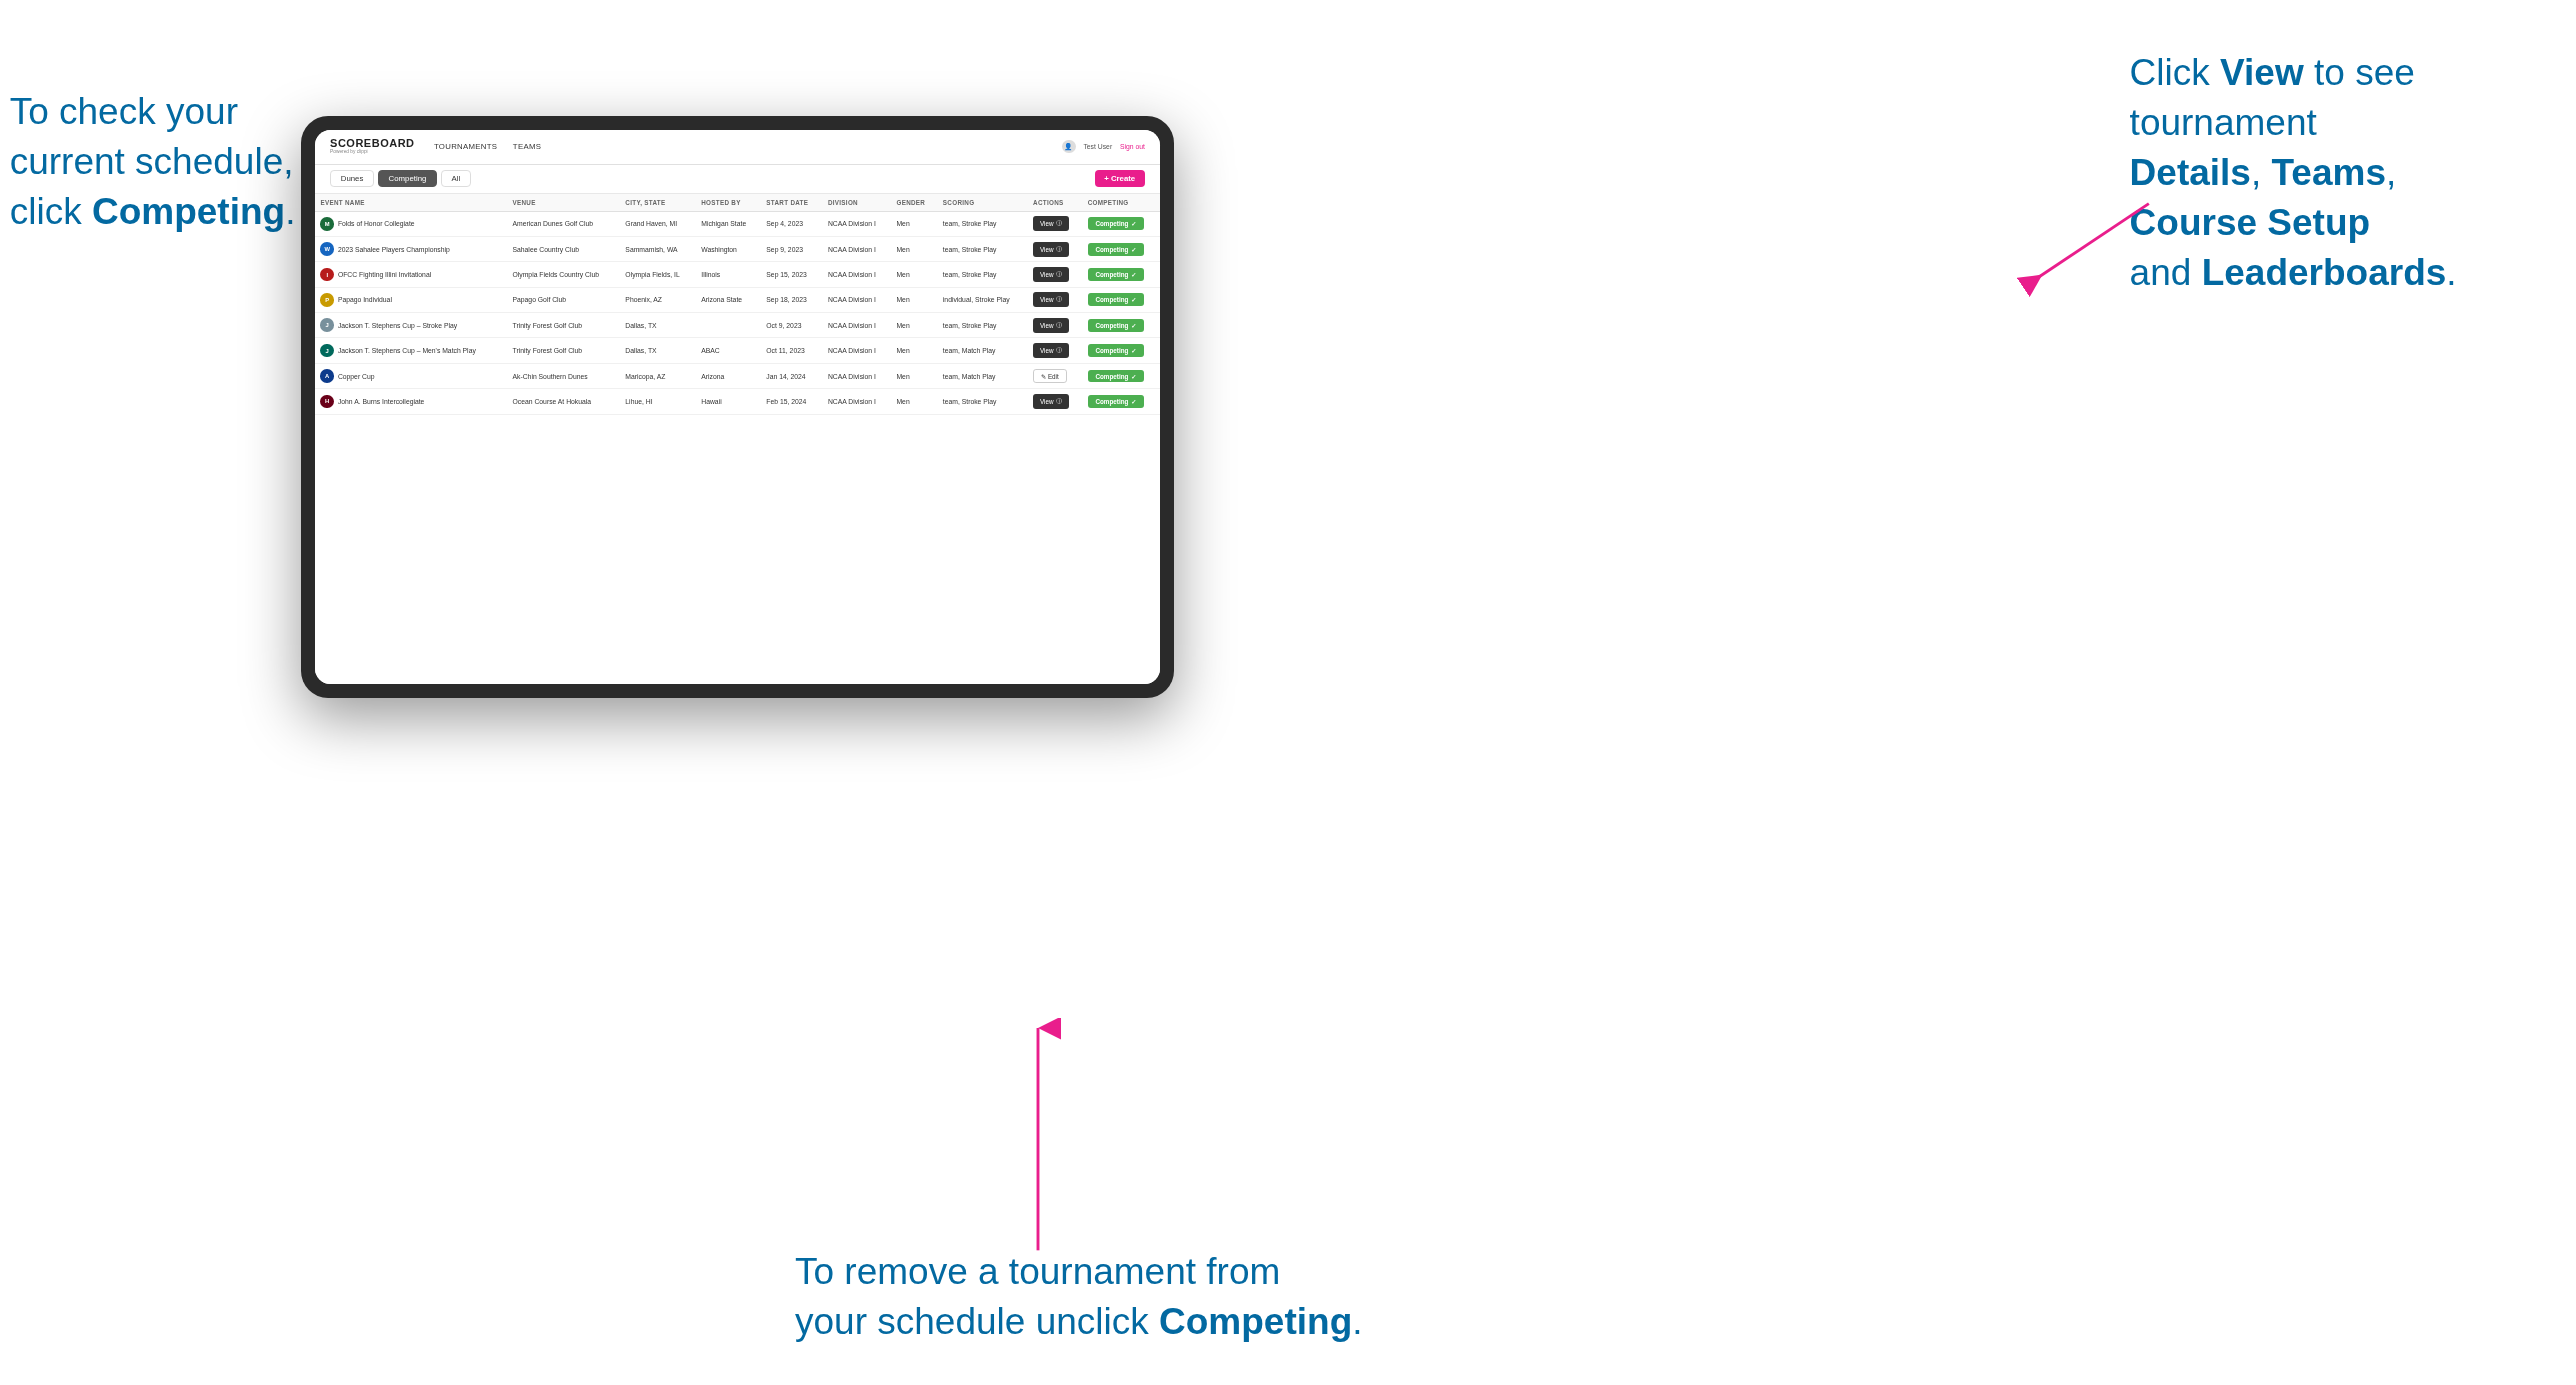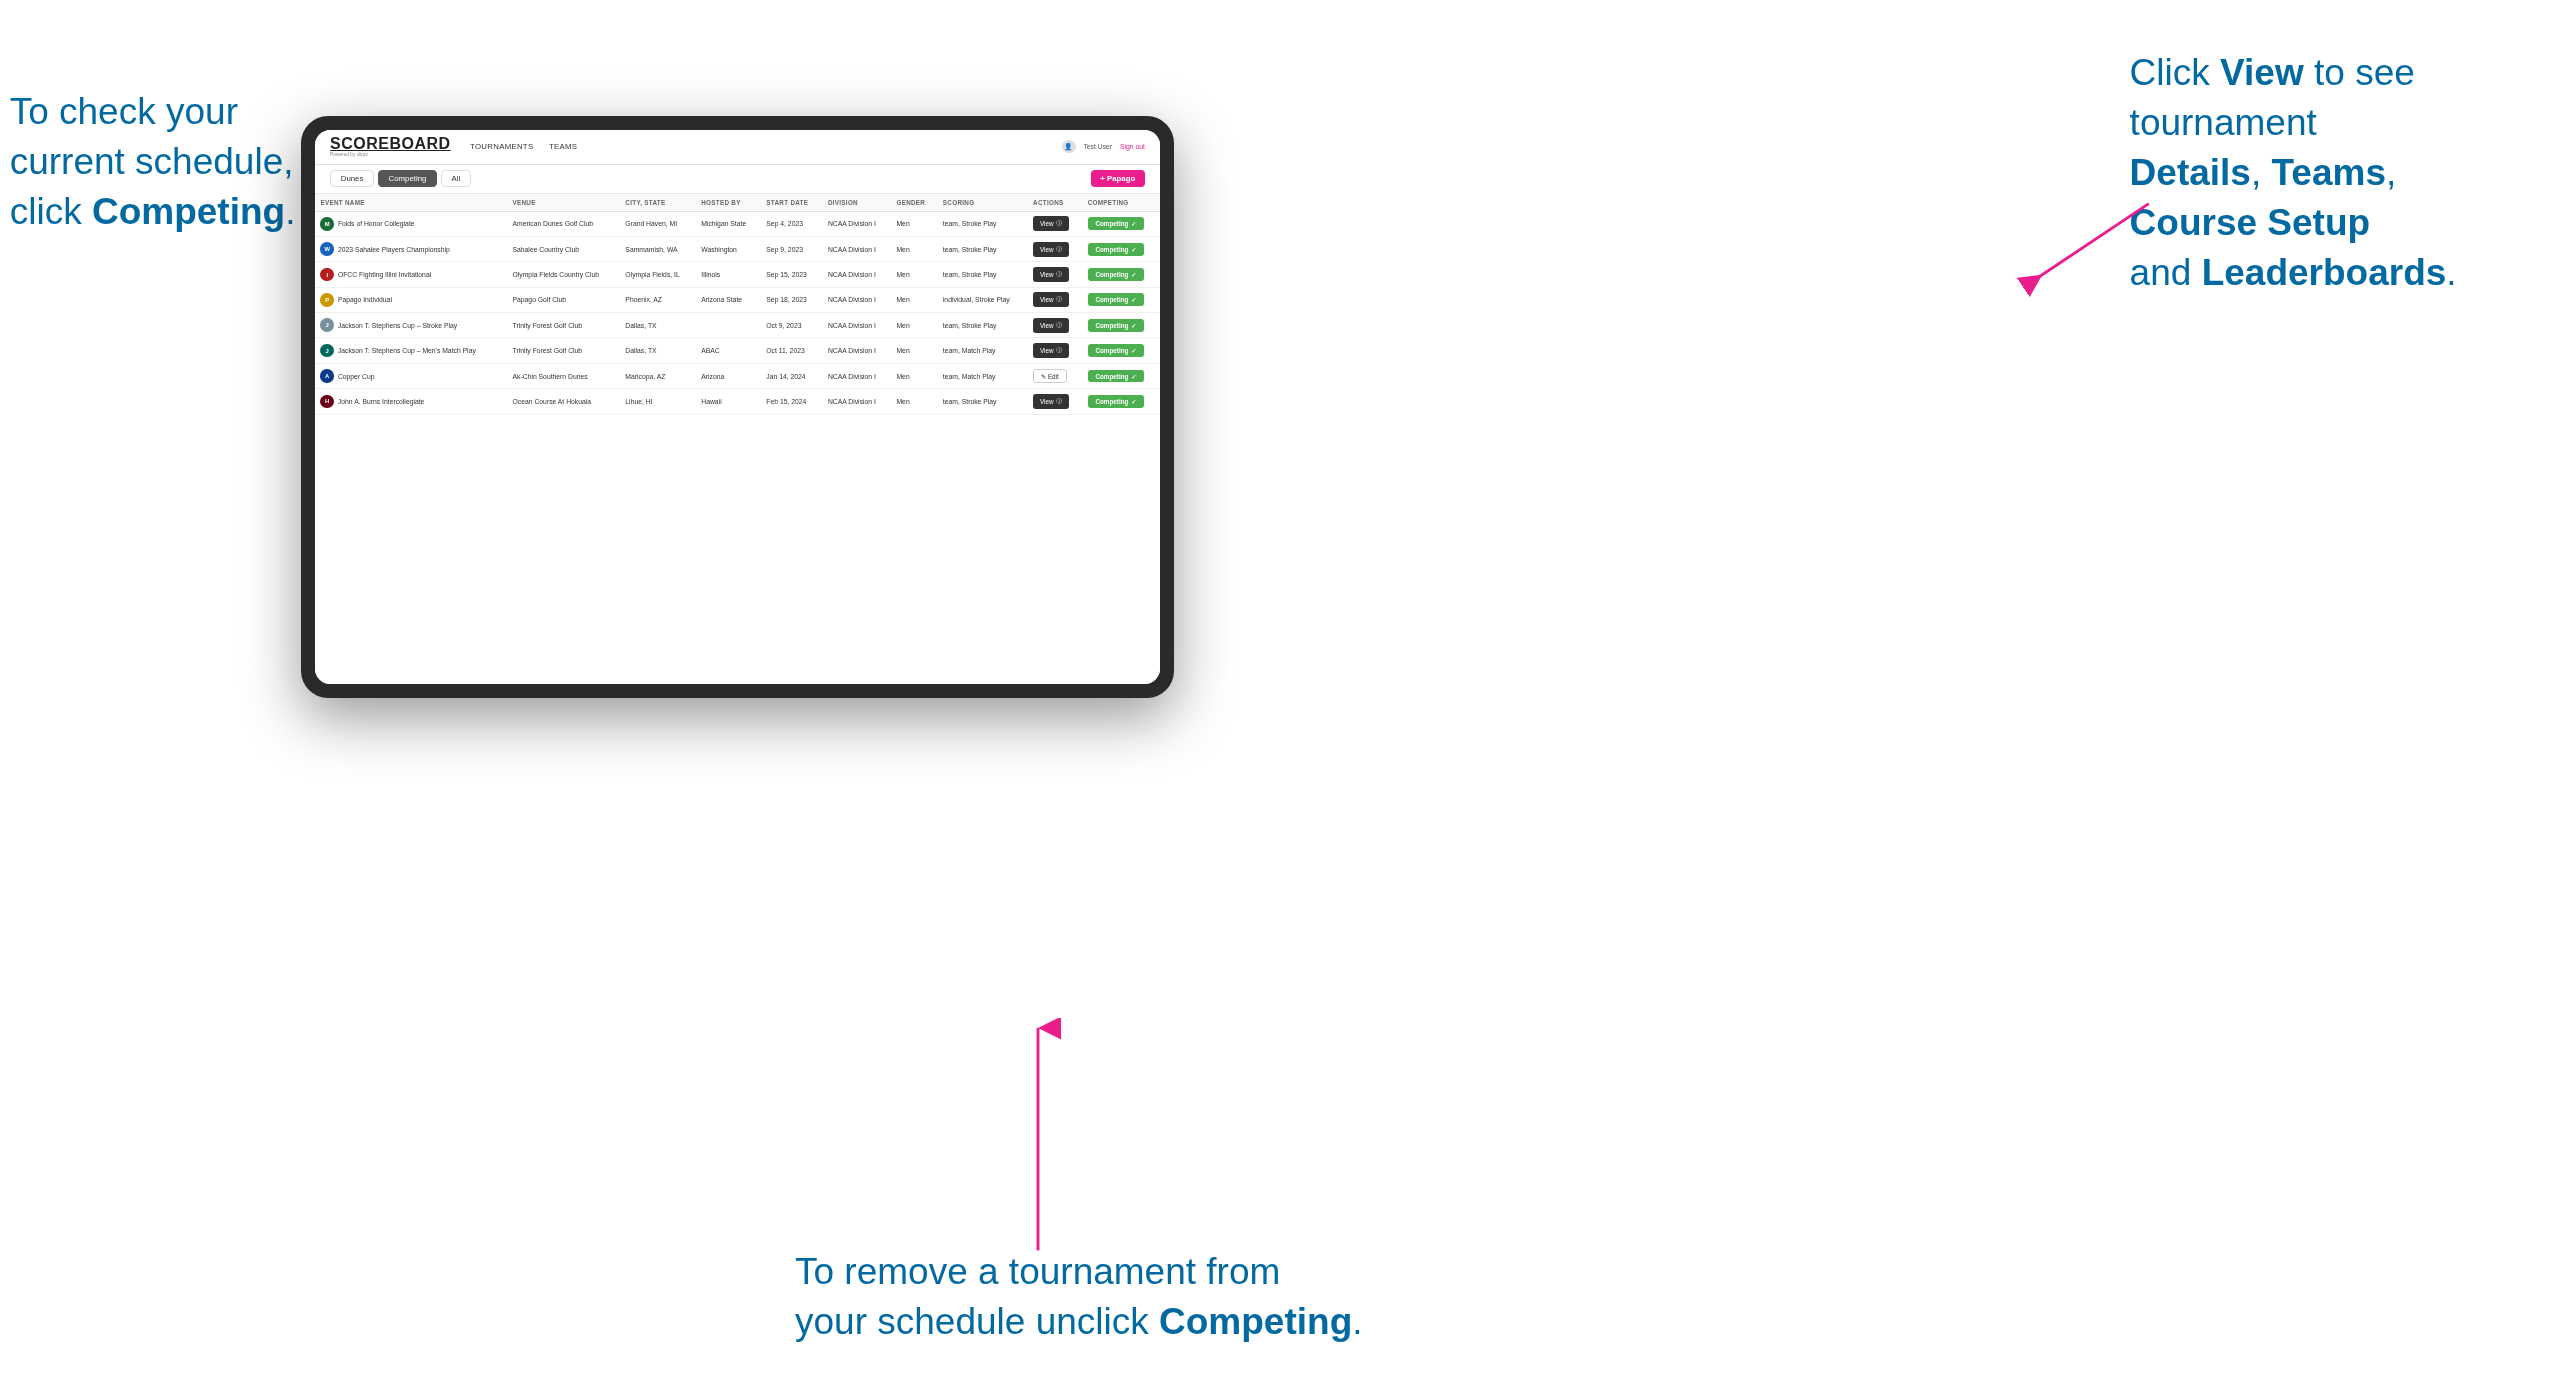--- a/index.html
+++ b/index.html
@@ -76,26 +76,25 @@
       flex-shrink: 0;
     }
 
     .scoreboard-logo {
       display: flex;
       flex-direction: column;
       margin-right: 19.4px;
     }
 
     .scoreboard-logo .logo-title {
-      font-size: 16px;
+      font-size: 11px;
       font-weight: 900;
       color: #222;
       letter-spacing: 0.5px;
       line-height: 1;
-      text-decoration: underline;
     }
 
     .scoreboard-logo .logo-sub {
       font-size: 4.8px;
       color: #888;
       line-height: 1.2;
     }
 
     .nav-item {
       font-size: 7.8px;
@@ -359,21 +358,21 @@
         <div class="user-icon">👤</div>
         <span>Test User</span>
         <span style="color:#e91e8c;cursor:pointer;">Sign out</span>
       </div>
     </div>
 
     <div class="sub-header">
       <button class="tab-btn">Dunes</button>
       <button class="tab-btn active">Competing</button>
       <button class="tab-btn">All</button>
-      <button class="create-btn">+ Papago</button>
+      <button class="create-btn">+ Create</button>
     </div>
 
     <div class="table-container">
       <table>
         <thead>
           <tr>
             <th>EVENT NAME</th>
             <th>VENUE</th>
             <th>CITY, STATE</th>
             <th>HOSTED BY</th>

